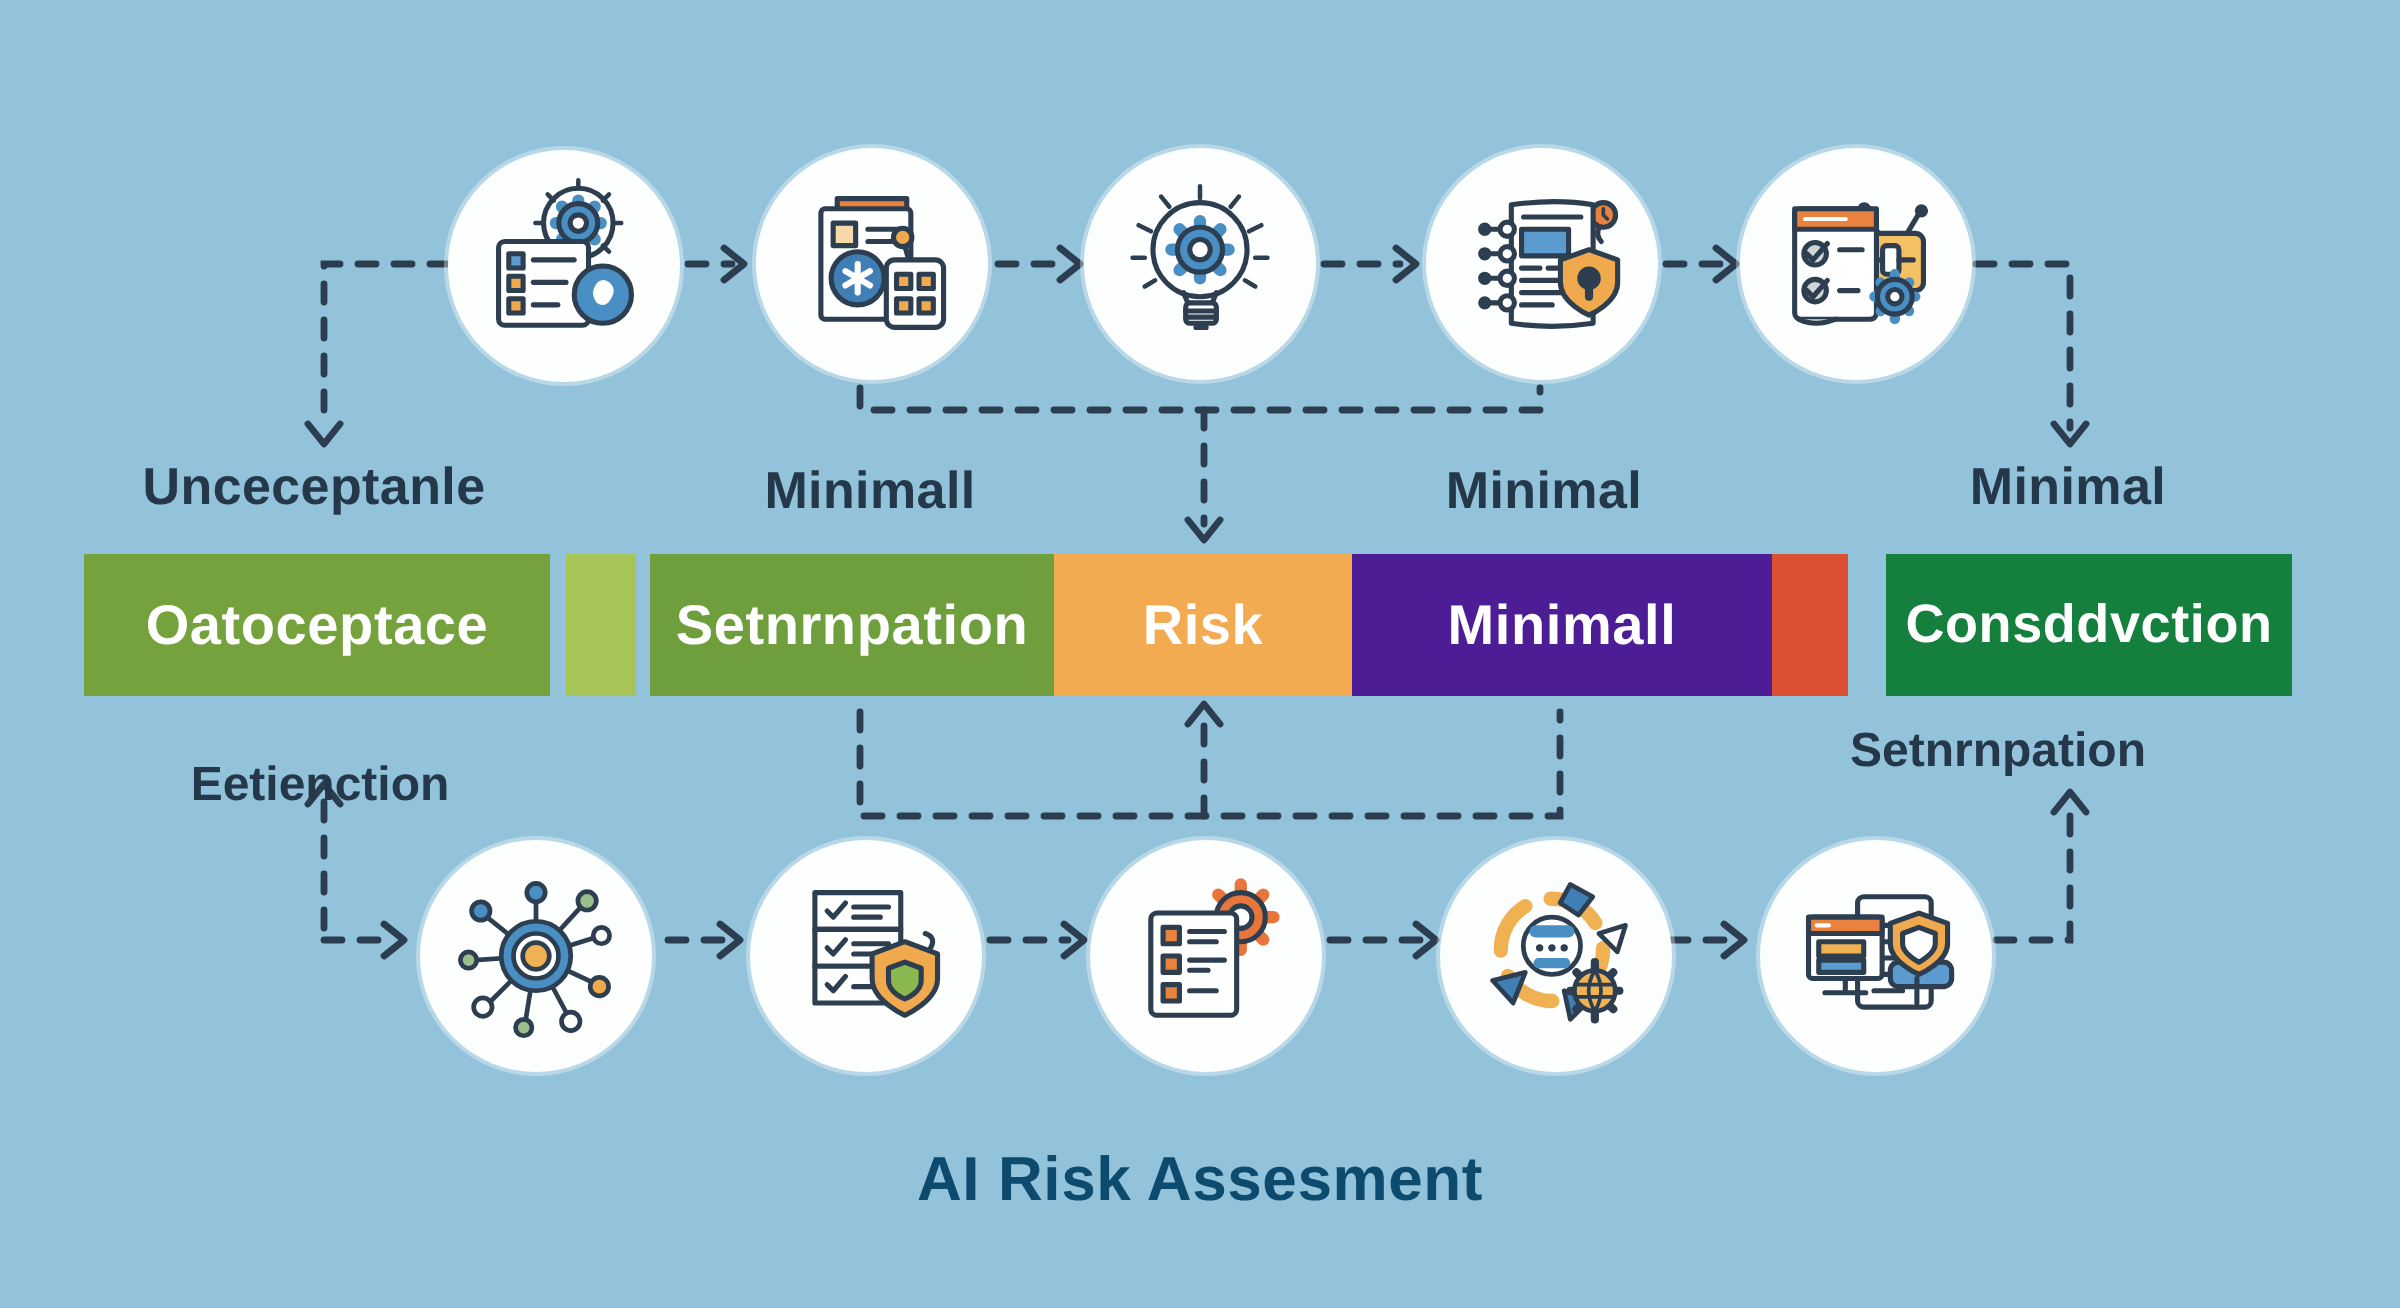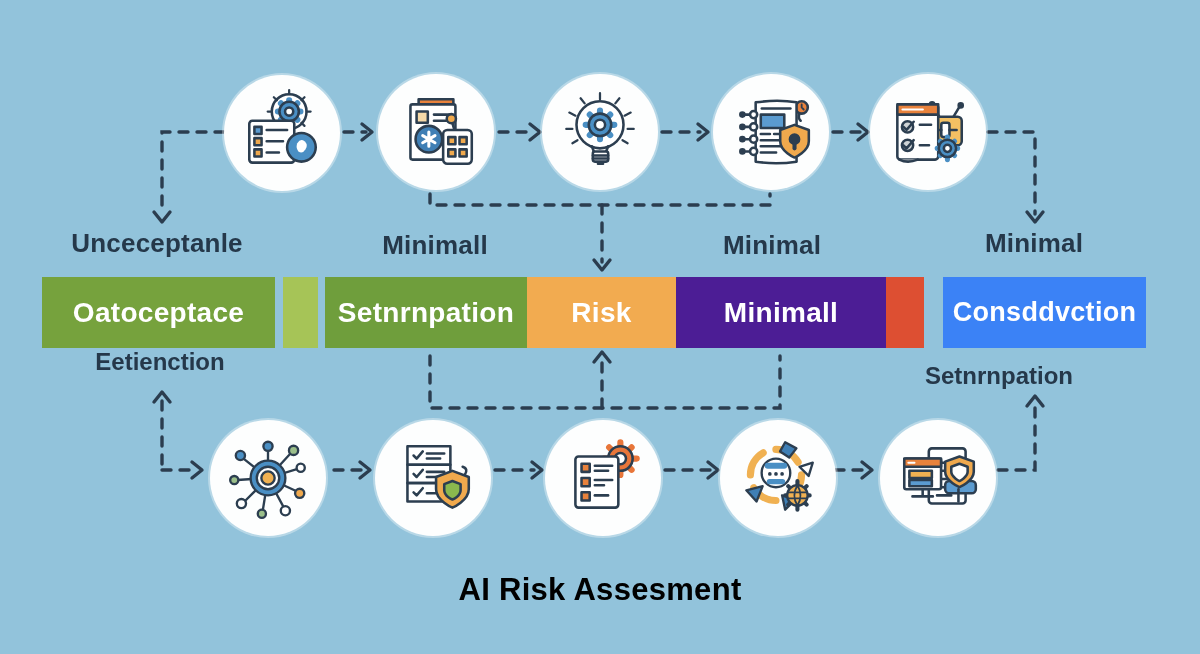--- a/index.html
+++ b/index.html
@@ -28,25 +28,25 @@
   .bar-segment span{
     color:#ffffff;font-weight:bold;font-size:28px;letter-spacing:.3px;
     white-space:nowrap;
   }
   .seg1{left:42px;width:233px;background:#76a23d;}
   .seg2{left:283px;width:35px;background:#a6c457;}
   .seg3{left:325px;width:202px;background:#6f9e3c;}
   .seg4{left:527px;width:149px;background:#f2ab50;}
   .seg5{left:676px;width:210px;background:#4c1d95;}
   .seg6{left:886px;width:38px;background:#dd4f32;}
-  .seg7{left:943px;width:203px;background:#3b82f6;}
+  .seg7{left:943px;width:203px;background:#15803d;}
   .seg7 span{font-size:27px;}
   .title{
     position:absolute;left:300px;top:572px;width:600px;text-align:center;
-    font-weight:bold;font-size:31px;color:#000000;letter-spacing:.3px;
+    font-weight:bold;font-size:31px;color:#0c4a6e;letter-spacing:.3px;
   }
   .connectors{position:absolute;left:0;top:0;pointer-events:none;}
   svg.icon{display:block;}
 </style>
 </head>
 <body>
 
 <div class="canvas">
 
   <svg class="connectors" width="1200" height="654" viewBox="0 0 1200 654">
@@ -252,21 +252,21 @@
   <div class="bar-segment seg5">
     <span>Minimall</span>
   </div>
   <div class="bar-segment seg6">
     <span></span>
   </div>
   <div class="bar-segment seg7">
     <span>Consddvction</span>
   </div>
 
-  <div class="side-label" style="left:10px;top:348px;">Eetienction</div>
+  <div class="side-label" style="left:10px;top:379px;">Eetienction</div>
   <div class="side-label" style="left:849px;top:362px;">Setnrnpation</div>
 
   <div class="circle" style="left:210px;top:420px;">
     <svg class="icon" width="92" height="92" viewBox="0 0 90 90">
       <g stroke="#2c3e50" stroke-width="2.3" fill="none" stroke-linecap="round" stroke-linejoin="round">
         <g>
           <path d="M45 45 L45 17 M45 45 L67 21 M45 45 L74 36 M45 45 L73 58 M45 45 L60 73 M45 45 L40 76 M45 45 L22 68 M45 45 L15 47 M45 45 L21 26"></path>
           <circle cx="45" cy="14" r="4.5" fill="#4a8fc4"></circle>
           <circle cx="70" cy="18" r="4.5" fill="#9bbf8a"></circle>
           <circle cx="77" cy="35" r="4" fill="#fff"></circle>

